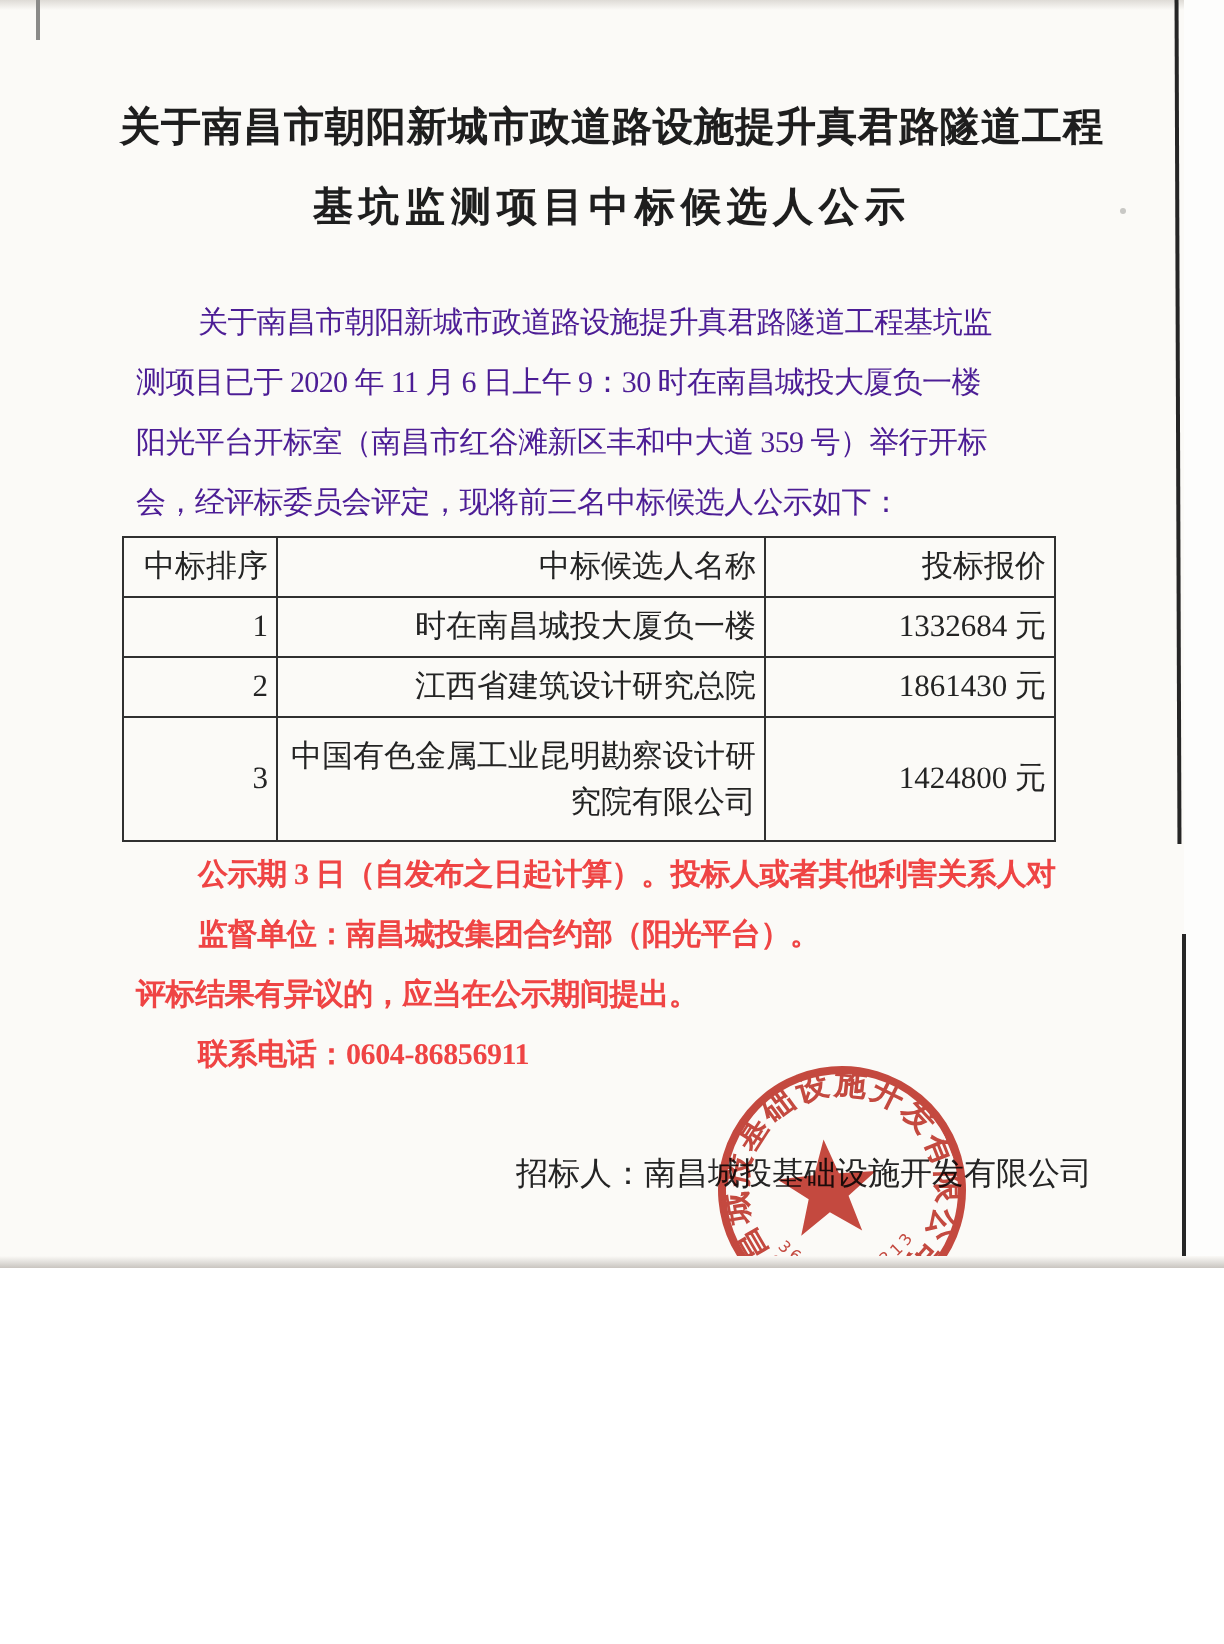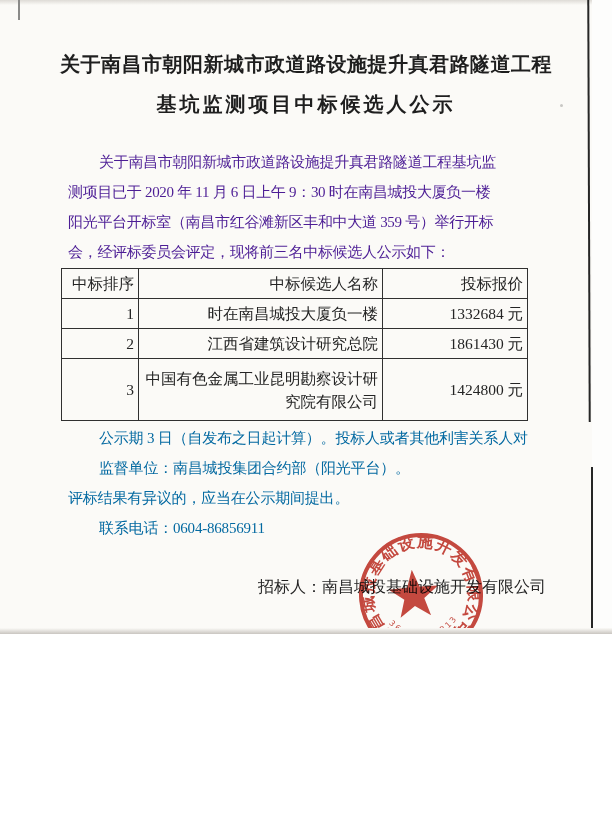--- a/index.html
+++ b/index.html
@@ -40,21 +40,21 @@
     text-align:right;vertical-align:middle;
     font-weight:normal;padding:0 4px;line-height:23px;
   }
   table.bids .c1{width:77px;}
   table.bids .c2{width:244px;}
   table.bids .c3{width:145px;}
   tr.hrow{height:30px;}
   tr.r1,tr.r2{height:30px;}
   tr.r3{height:62px;}
 
-  .footblock{position:absolute;left:68px;top:423px;width:470px;font-size:15px;line-height:30px;letter-spacing:-.2px;color:#0369a1;}
+  .footblock{position:absolute;left:68px;top:423px;width:470px;font-size:15px;line-height:30px;letter-spacing:-.2px;color:#ef4444;font-weight:bold;}
 
   .signer{position:absolute;left:258px;top:577px;font-size:16px;white-space:nowrap;color:#242424;}
   .signdate{position:absolute;left:343px;top:628px;font-size:16px;white-space:nowrap;color:#7f1d1d;}
 
   .sealsvg{position:absolute;left:0;top:0;pointer-events:none;mix-blend-mode:multiply;opacity:.92;}
   .sealname{font-family:"Liberation Serif","DejaVu Serif",serif;font-weight:bold;font-size:16px;letter-spacing:1.5px;}
   .sealnum{font-family:"DejaVu Sans","Liberation Sans",sans-serif;font-size:8px;letter-spacing:2.2px;}
 </style>
 </head>
 <body>

